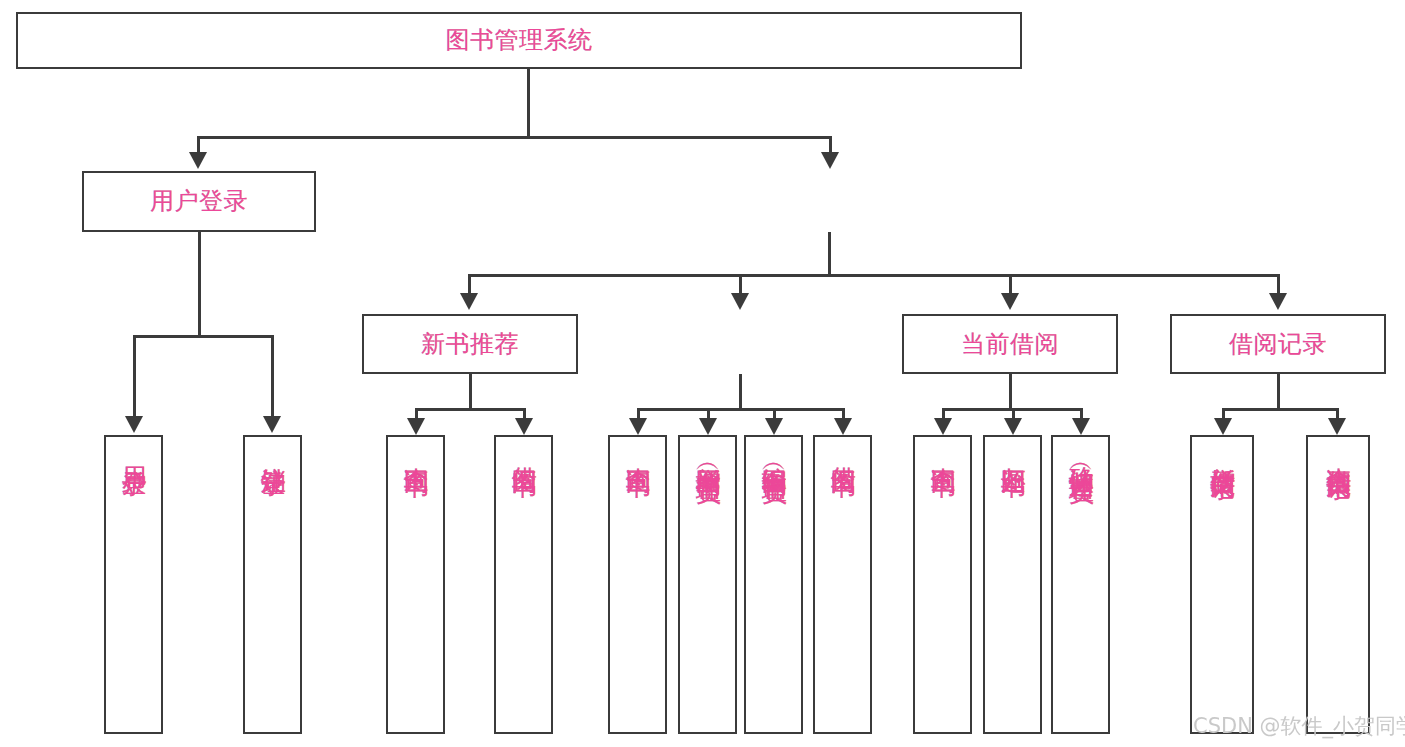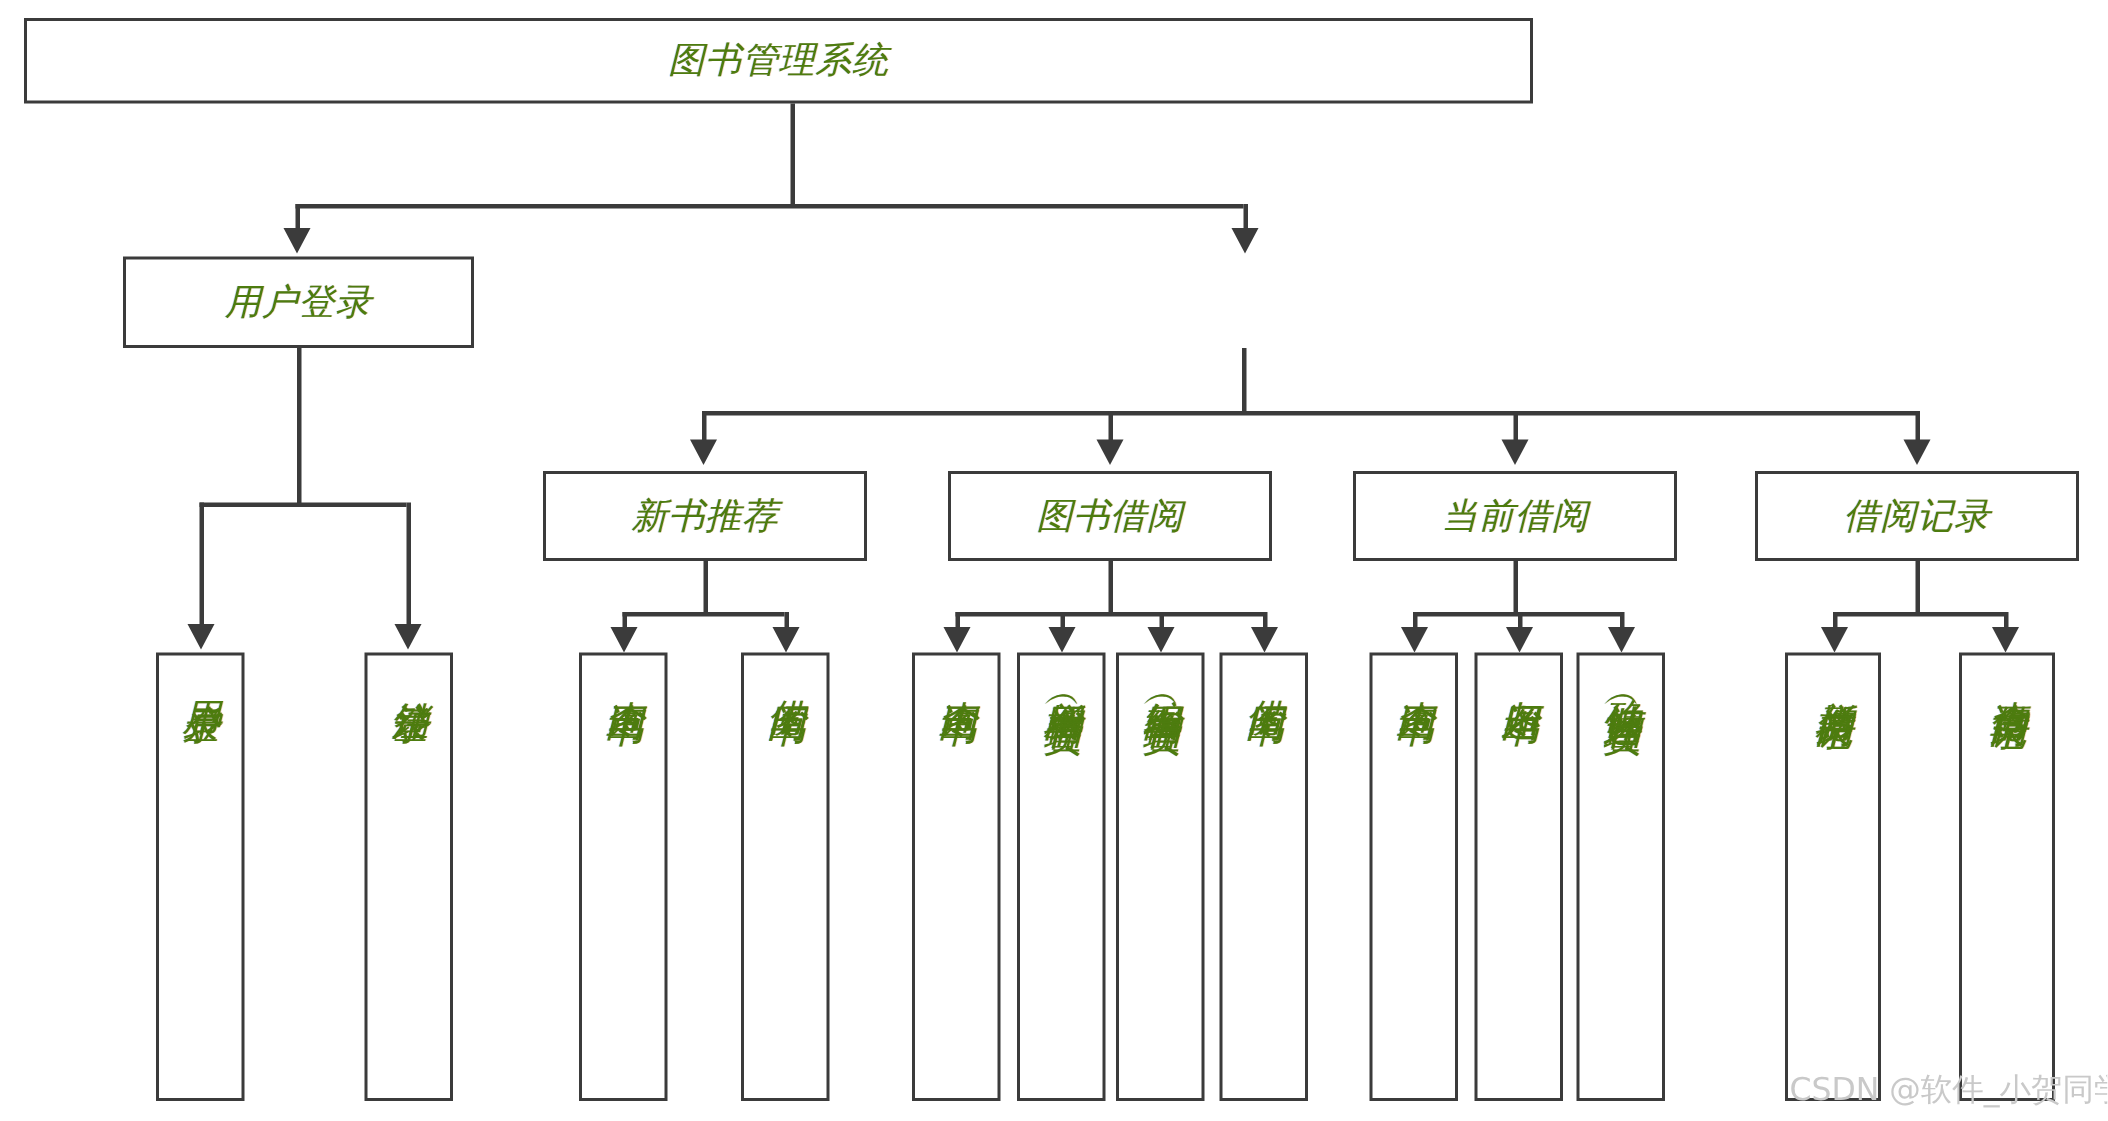--- a/index.html
+++ b/index.html
@@ -22,27 +22,26 @@
   .node {
     position: absolute;
     box-sizing: border-box;
     background: #ffffff;
     border: 2px solid #3b3b3b;
     display: flex;
     align-items: center;
     justify-content: center;
   }
   .node .label {
-    color: #4d7c0f;
+    color: #ec4899;
     font-size: 24px;
     line-height: 1.12;
     letter-spacing: 0.5px;
     white-space: nowrap;
     text-shadow: 0.5px 0 0 rgba(220,150,90,0.45), -0.5px 0 0 rgba(130,170,225,0.45);
-    font-style: italic;
   }
   
   .node.horizontal .label {
     writing-mode: horizontal-tb;
   }
   
   .node.vertical {
     align-items: flex-start;
     padding-top: 10px;
   }
@@ -116,23 +115,20 @@
   <div class="vline" style="left:739px; top:274px; height:20px;"></div>
   <div class="arrow" style="left:731px; top:293px;"></div>
   <div class="vline" style="left:1009px; top:274px; height:20px;"></div>
   <div class="arrow" style="left:1001px; top:293px;"></div>
   <div class="vline" style="left:1277px; top:274px; height:20px;"></div>
   <div class="arrow" style="left:1269px; top:293px;"></div>
 
   <div class="node horizontal" style="left:362px; top:314px; width:216px; height:60px;">
     <span class="label">新书推荐</span>
   </div>
-  <div class="node horizontal" style="left:632px; top:314px; width:216px; height:60px;">
-    <span class="label">图书借阅</span>
-  </div>
   <div class="node horizontal" style="left:902px; top:314px; width:216px; height:60px;">
     <span class="label">当前借阅</span>
   </div>
   <div class="node horizontal" style="left:1170px; top:314px; width:216px; height:60px;">
     <span class="label">借阅记录</span>
   </div>
 
   <div class="vline" style="left:469px; top:374px; height:35px;"></div>
   <div class="hline" style="left:415px; top:408px; width:108px;"></div>
   <div class="vline" style="left:415px; top:408px; height:11px;"></div>

